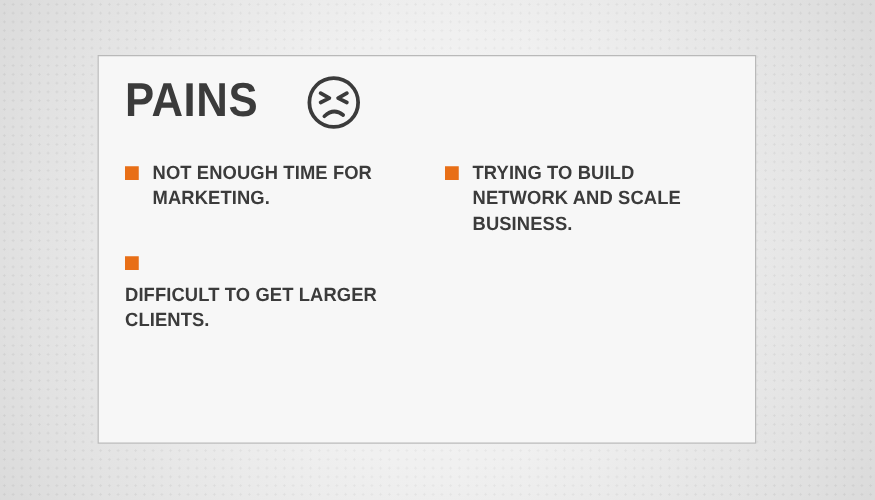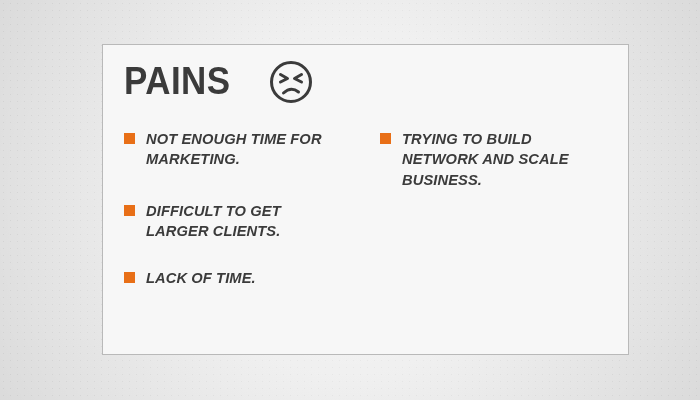--- a/index.html
+++ b/index.html
@@ -28,21 +28,20 @@
 
   #card {
     position: absolute;
     left: 78px;
     top: 44px;
     width: 527px;
     height: 311px;
     background: #f7f7f7;
     border: 1px solid #b9b9b9;
     box-sizing: border-box;
-    margin-left: 24px;
   }
 
   #header {
     position: absolute;
     left: 21px;
     top: 12px;
     display: flex;
     align-items: center;
     gap: 28px;
   }
@@ -64,37 +63,36 @@
     margin-top: 2px;
   }
 
   #columns {
     position: absolute;
     left: 21px;
     top: 84px;
     width: 487px;
     display: flex;
     gap: 25px;
-    font-style: italic;
   }
 
   .column {
     width: 231px;
     display: flex;
     flex-direction: column;
   }
 
   .pain-item {
     display: flex;
     align-items: flex-start;
     gap: 11px;
   }
 
   .col-left .pain-item:nth-child(1) { height: 72px; }
-  .col-left .pain-item:nth-child(2) { height: 67px; }
+  .col-left .pain-item:nth-child(2) { height: 67px; flex-direction: column; }
   .col-right .pain-item:nth-child(1) { height: 72px; }
   .col-right .pain-item:nth-child(2) { height: 67px; }
 
   .bullet {
     width: 11px;
     height: 11px;
     background: #e86f17;
     flex: 0 0 auto;
     margin-top: 4px;
   }
@@ -134,24 +132,20 @@
 
       <div class="column col-left">
         <div class="pain-item">
           <span class="bullet"></span>
           <span class="pain-text">NOT ENOUGH TIME FOR MARKETING.</span>
         </div>
         <div class="pain-item">
           <span class="bullet"></span>
           <span class="pain-text">DIFFICULT TO GET LARGER CLIENTS.</span>
         </div>
-        <div class="pain-item">
-          <span class="bullet"></span>
-          <span class="pain-text">LACK OF TIME.</span>
-        </div>
       </div>
 
       <div class="column col-right">
         <div class="pain-item">
           <span class="bullet"></span>
           <span class="pain-text">TRYING TO BUILD NETWORK AND SCALE BUSINESS.</span>
         </div>
       </div>
 
     </div>

